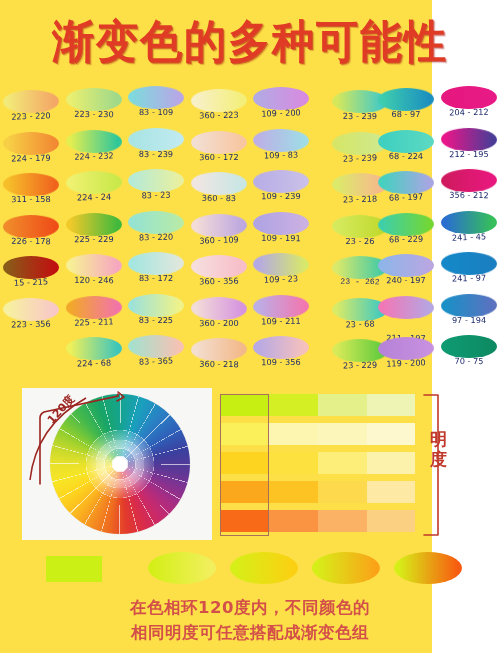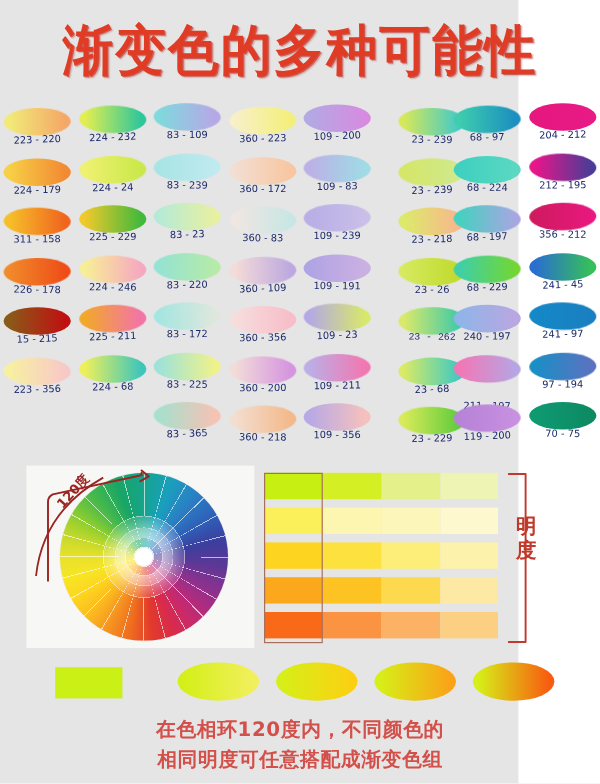--- a/index.html
+++ b/index.html
@@ -3,21 +3,21 @@
 <meta charset="utf-8">
 <style>
   html,body{margin:0;padding:0;}
   body{
     width:500px;height:653px;
     background:#ffffff;
     font-family:"Liberation Sans","DejaVu Sans",sans-serif;
     overflow:hidden;
     position:relative;
   }
-  .page{position:relative;width:432px;height:653px;background:#e5e5e5;}
+  .page{position:relative;width:432px;height:653px;background:#fde047;}
 
   
   .title{
     position:absolute;left:0;top:14px;width:500px;
     text-align:center;
     font-family:"DejaVu Sans","Liberation Sans",sans-serif;
     font-size:42px;font-weight:bold;
     letter-spacing:2px;
     color:#e03b24;
     text-shadow:1px 1px 0 rgba(190,30,20,.55), 2px 2px 1px rgba(160,20,10,.25);
@@ -173,34 +173,38 @@
           <div class="blob" style="background: linear-gradient(90deg, rgb(138, 90, 24) 8%, rgb(192, 16, 16) 92%); transform: rotate(0deg);"></div>
           <div class="lbl" style="transform: rotate(-2.2deg);">15 - 215</div>
         </div>
         <div class="cell">
           <div class="blob" style="background: linear-gradient(90deg, rgb(247, 240, 160) 8%, rgb(248, 200, 200) 92%); transform: rotate(0.8deg);"></div>
           <div class="lbl" style="transform: rotate(-1.3deg);">223 - 356</div>
         </div>
       </div>
       <div class="col" style="left: 62.75px; top: 4px;">
         <div class="cell">
+          <div class="blob" style="background: linear-gradient(90deg, rgb(233, 239, 112) 8%, rgb(159, 217, 138) 92%); transform: rotate(0deg);"></div>
+          <div class="lbl" style="transform: rotate(0.5deg);">223 - 230</div>
+        </div>
+        <div class="cell">
           <div class="blob" style="background: linear-gradient(90deg, rgb(227, 238, 80) 8%, rgb(47, 199, 154) 92%); transform: rotate(0.8deg);"></div>
           <div class="lbl" style="transform: rotate(-2.2deg);">224 - 232</div>
         </div>
         <div class="cell">
           <div class="blob" style="background: linear-gradient(90deg, rgb(239, 241, 112) 8%, rgb(201, 232, 74) 92%); transform: rotate(-0.8deg);"></div>
           <div class="lbl" style="transform: rotate(-1.3deg);">224 - 24</div>
         </div>
         <div class="cell">
           <div class="blob" style="background: linear-gradient(90deg, rgb(240, 201, 42) 8%, rgb(66, 185, 60) 92%); transform: rotate(0deg);"></div>
           <div class="lbl" style="transform: rotate(-0.4deg);">225 - 229</div>
         </div>
         <div class="cell">
           <div class="blob" style="background: linear-gradient(90deg, rgb(247, 239, 150) 8%, rgb(246, 168, 192) 92%); transform: rotate(0.8deg);"></div>
-          <div class="lbl" style="transform: rotate(0.5deg);">224 - 246</div>
+          <div class="lbl" style="transform: rotate(0.5deg);">120 - 246</div>
         </div>
         <div class="cell">
           <div class="blob" style="background: linear-gradient(90deg, rgb(242, 168, 42) 8%, rgb(242, 116, 168) 92%); transform: rotate(-0.8deg);"></div>
           <div class="lbl" style="transform: rotate(-2.2deg);">225 - 211</div>
         </div>
         <div class="cell">
           <div class="blob" style="background: linear-gradient(90deg, rgb(238, 240, 90) 8%, rgb(63, 198, 187) 92%); transform: rotate(0deg);"></div>
           <div class="lbl" style="transform: rotate(-1.3deg);">224 - 68</div>
         </div>
       </div>

